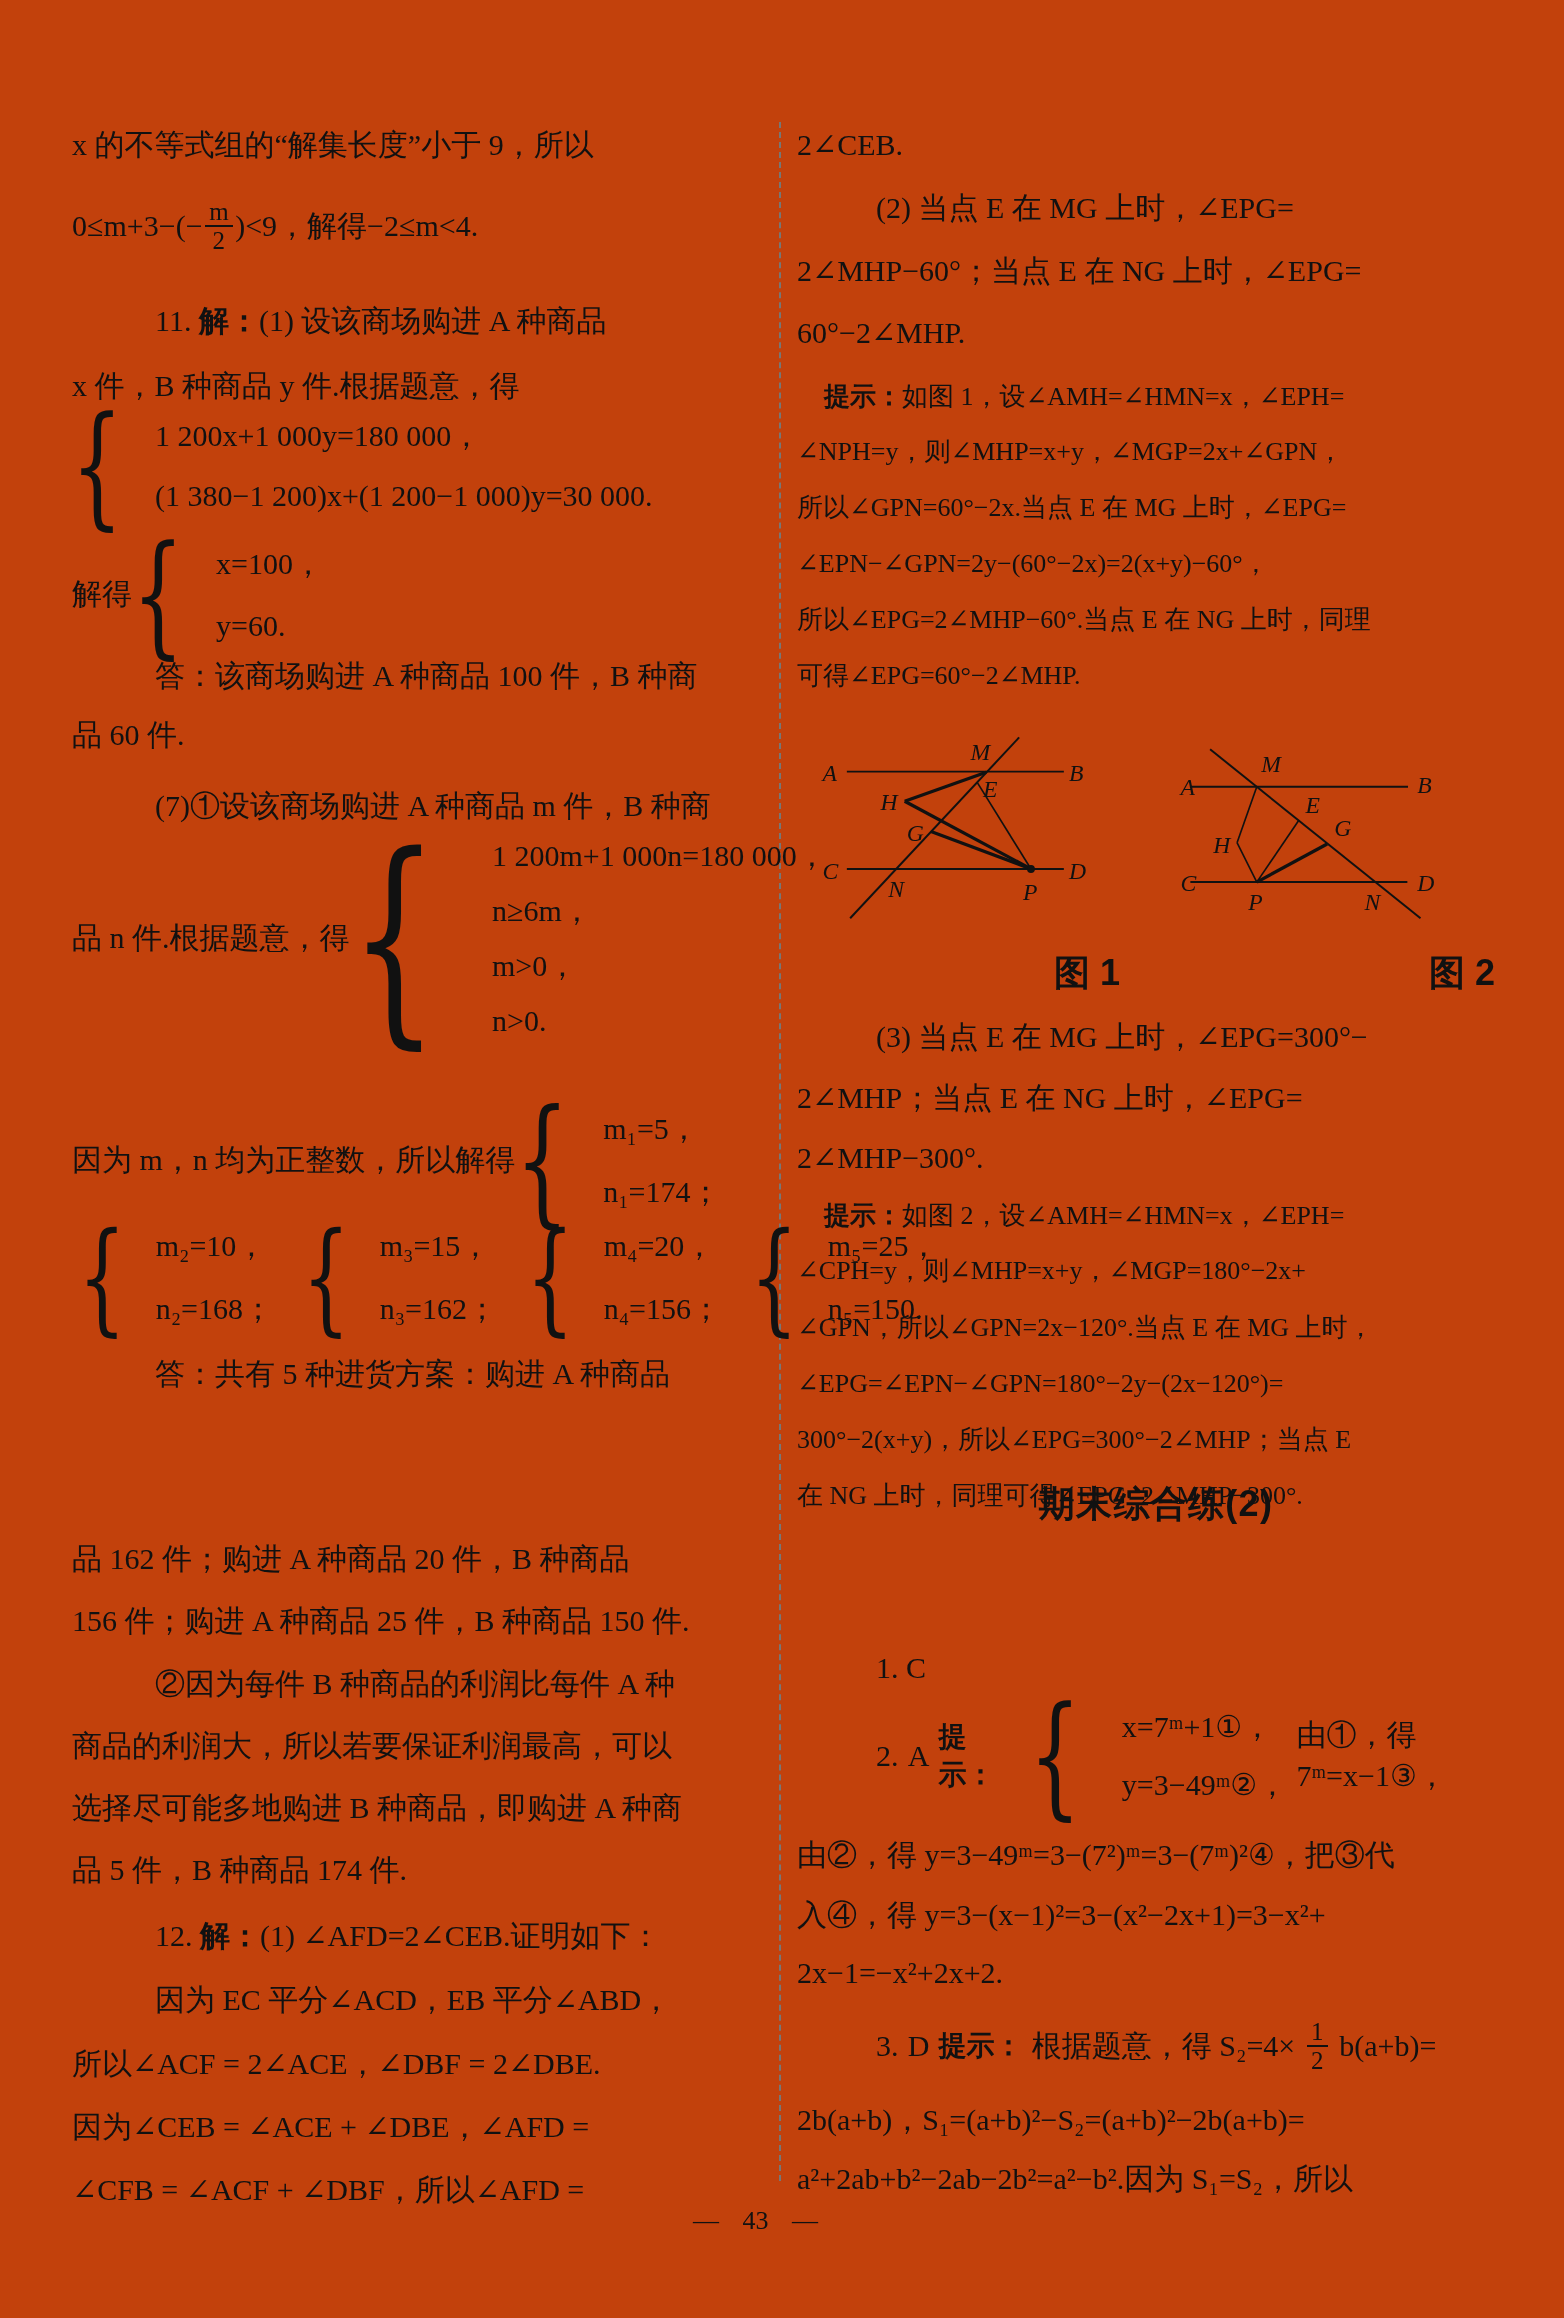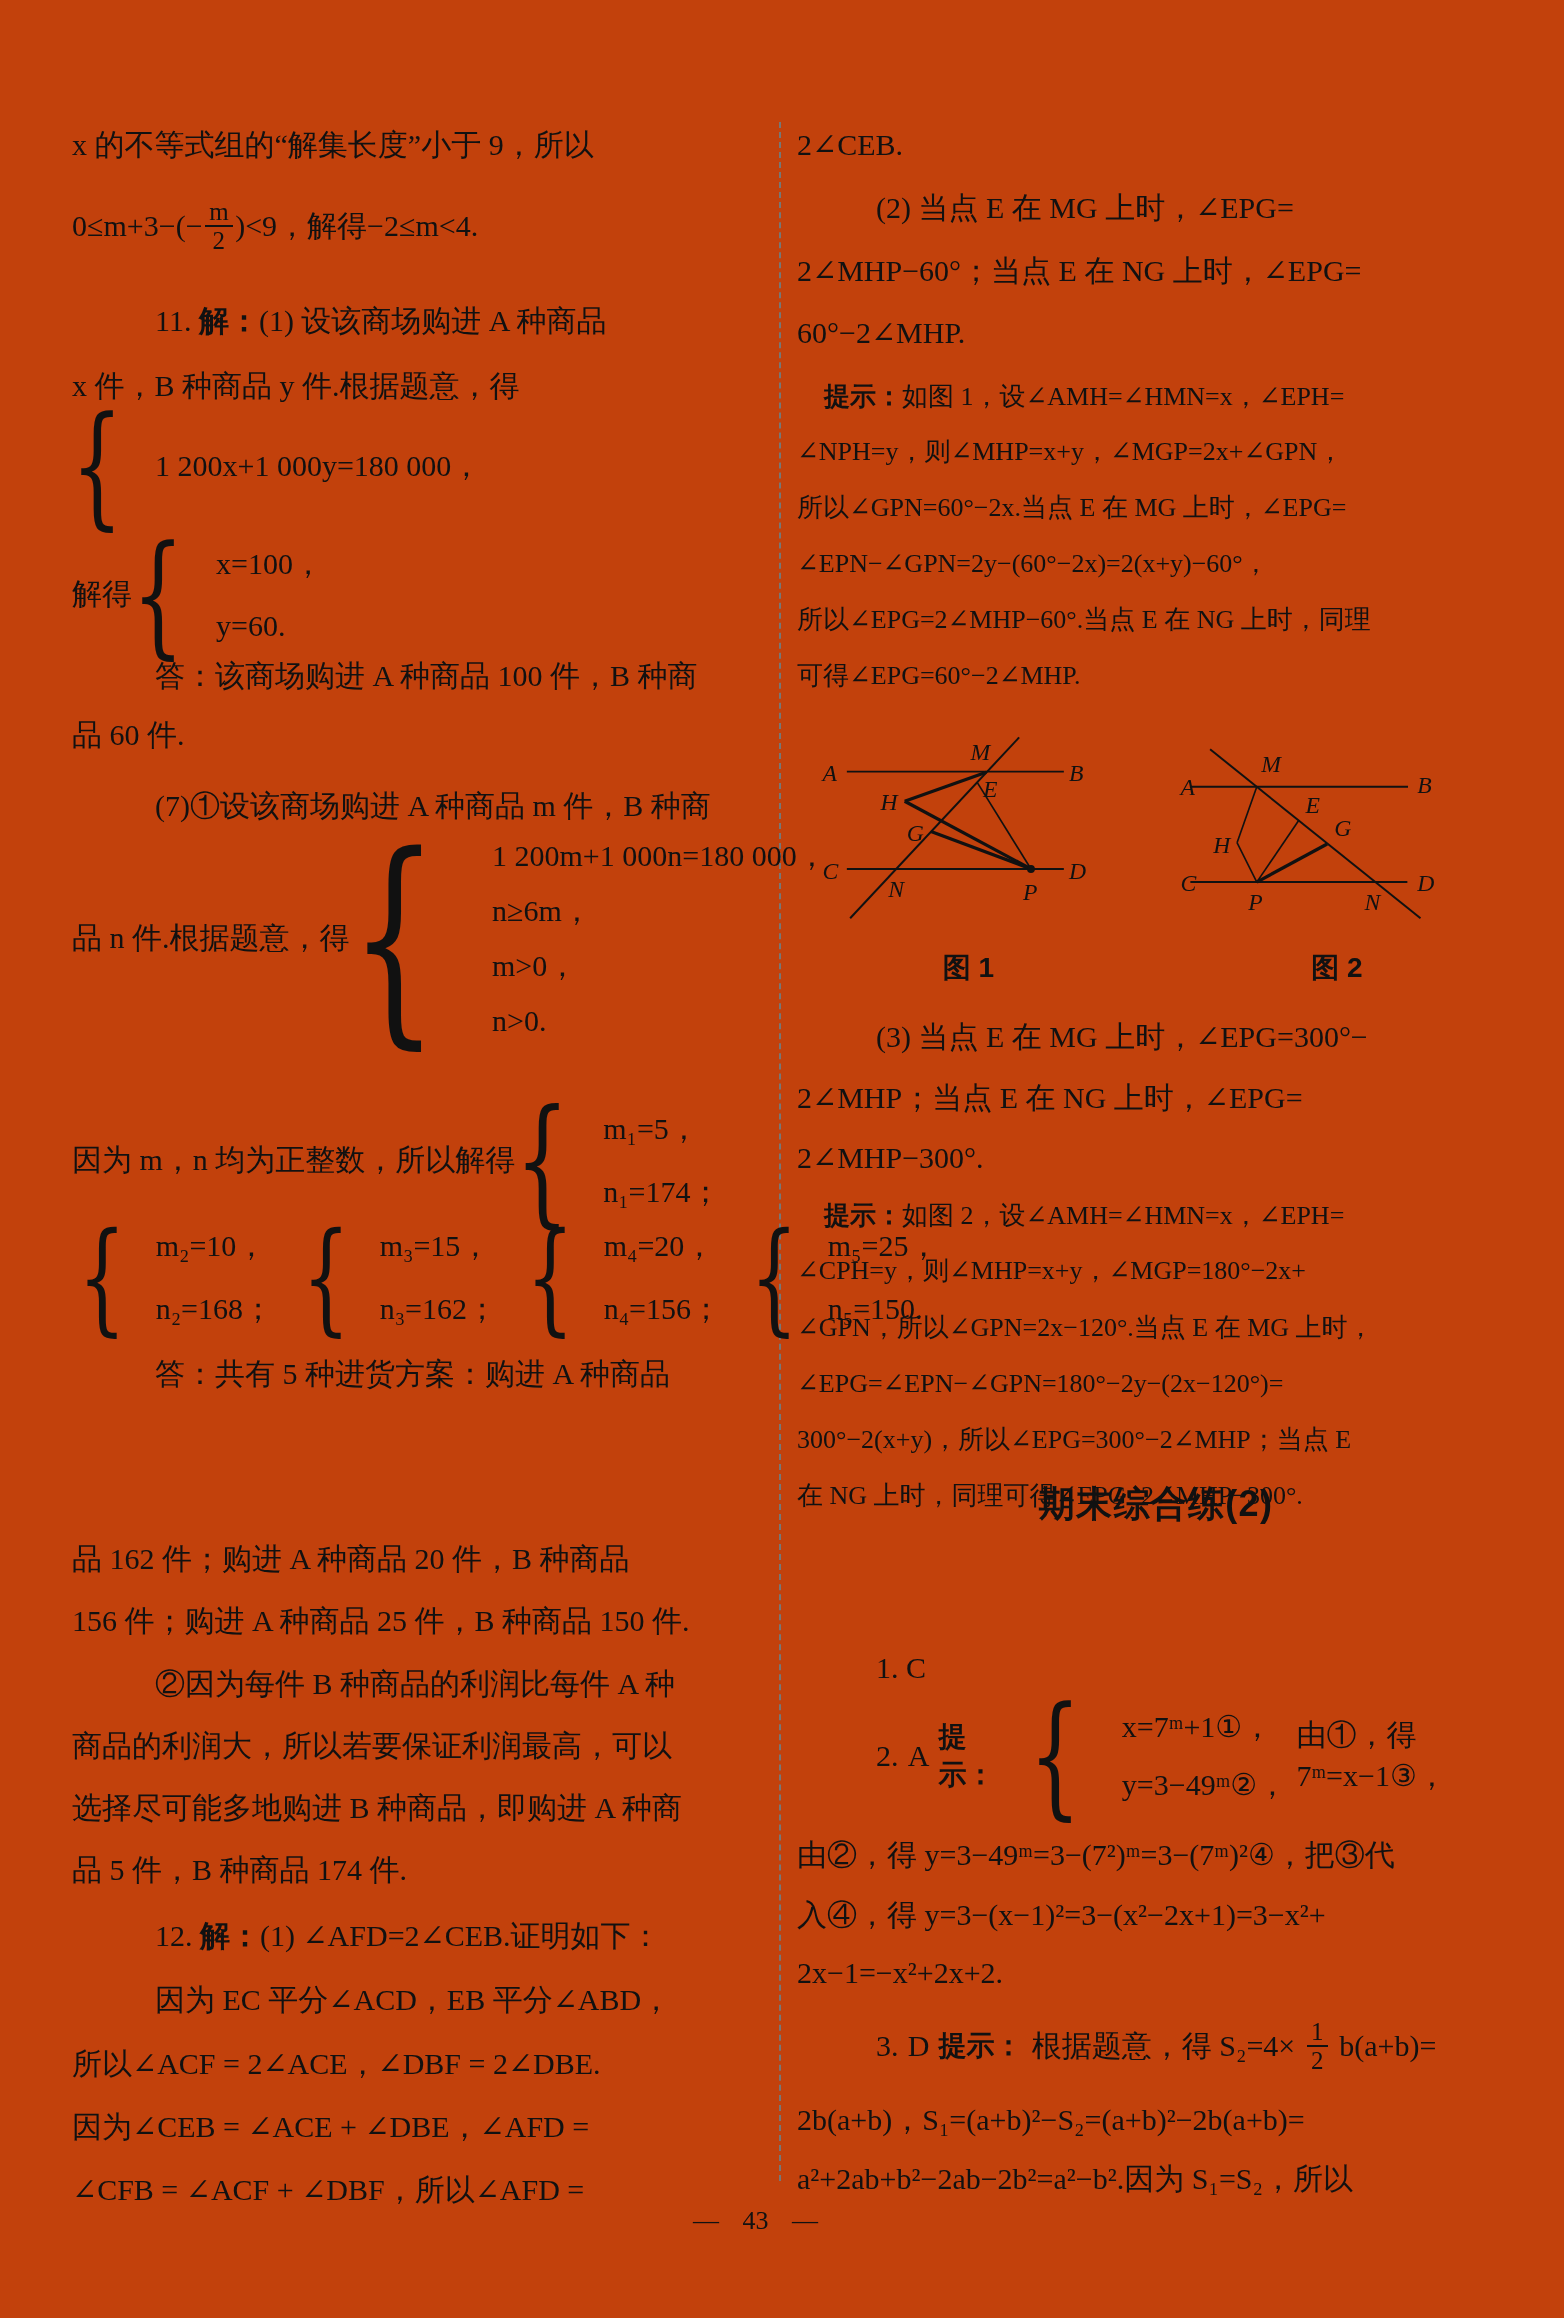--- a/index.html
+++ b/index.html
@@ -14,21 +14,21 @@
   .sys{position:absolute;display:flex;align-items:center;}
   .brace{display:inline-block;line-height:0.95;transform:scaleX(0.62);transform-origin:left center;
          font-family:"DejaVu Serif",serif;font-weight:400;}
   .syslines{display:flex;flex-direction:column;}
   .sysrow{font-size:30px;line-height:30px;white-space:nowrap;}
   .frac{display:inline-flex;flex-direction:column;align-items:center;vertical-align:middle;
         font-size:25px;line-height:1.1;margin:0 2.6px;}
   .frac .num{border-bottom:2px solid #111;padding:0 4px;}
   .fracline{position:absolute;display:flex;align-items:center;white-space:nowrap;font-size:30px;}
   .heading{position:absolute;left:797px;width:718px;text-align:center;font-size:36px;letter-spacing:1.3px;}
-  .caption{position:absolute;font-size:28px;text-align:center;}
+  .caption{position:absolute;font-size:36px;text-align:right;}
   .footer{position:absolute;left:693px;top:2206px;width:125px;display:flex;
           justify-content:space-between;align-items:center;font-size:26px;}
   .figsvg{position:absolute;}
   svg text{font-style:italic;font-family:"Liberation Serif",serif;font-size:36px;fill:#111;}
   .gap12{display:flex;align-items:center;gap:9.2px;}
 </style>
 </head>
 <body>
 
 <div class="page">
@@ -49,20 +49,21 @@
   <div class="ln" style="left:155px;top:304px">
     <span class="bnum">11.</span>
     <span class="hei">解：</span><span>(1) 设该商场购进 A 种商品</span>
   </div>
   <div class="ln" style="left:72px;top:369px">x 件，B 种商品 y 件.根据题意，得</div>
 
   <div class="sys" style="left:71px;top:403px">
     <span class="brace" style="font-size:132px">{</span>
     <div class="syslines" style="row-gap:30px">
       <div class="sysrow">1 200x+1 000y=180 000，</div>
+      <div class="sysrow">(1 380−1 200)x+(1 200−1 000)y=30 000.</div>
     </div>
   </div>
 
   <div class="sys" style="left:72px;top:532px">
     <span style="font-size:30px">解得</span>
     <span class="brace" style="font-size:132px">{</span>
     <div class="syslines" style="row-gap:32px">
       <div class="sysrow">x=100，</div>
       <div class="sysrow">y=60.</div>
     </div>

